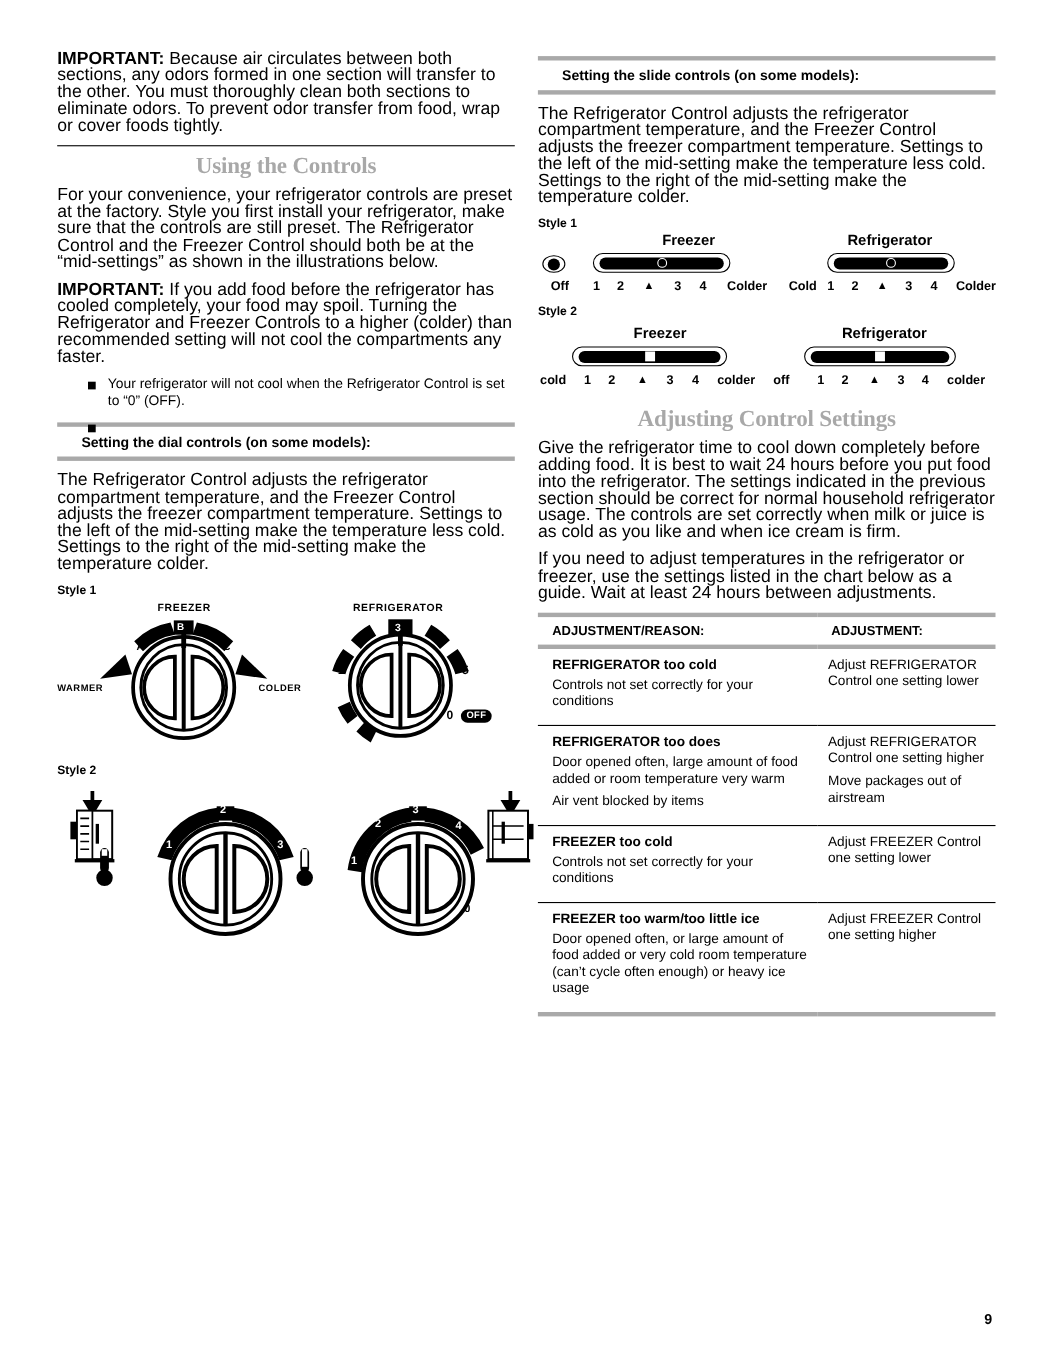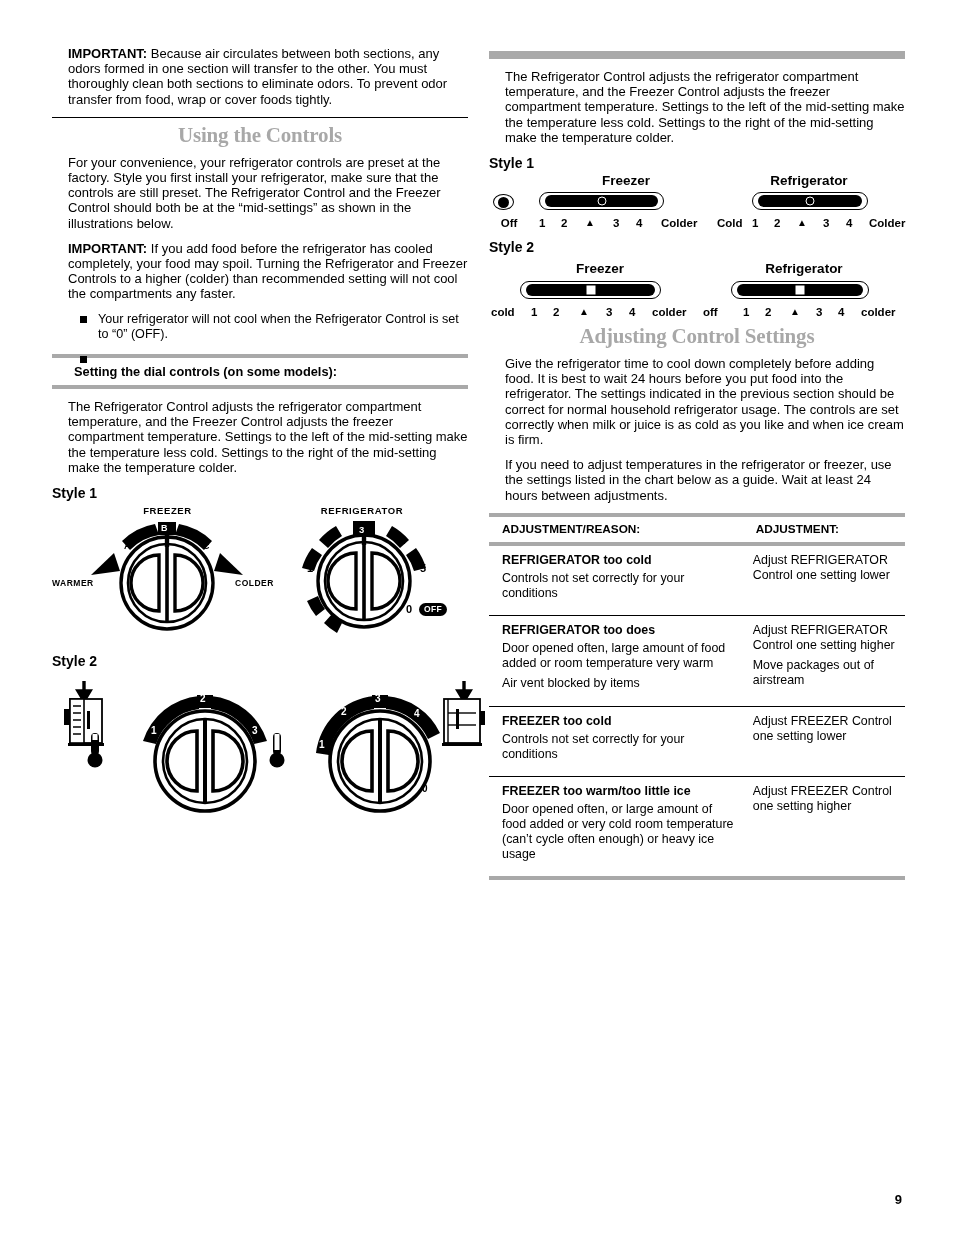--- a/index.html
+++ b/index.html
@@ -11,21 +11,21 @@
     color: #000;
     position: relative;
     overflow: hidden;
   }
   .page { position:absolute; inset:0; }
 
   .col { position:absolute; top:46px; width:416px; }
   .col-left  { left: 52px; }
   .col-right { left: 489px; }
 
-  p { margin: 0 0 10px 16px; font-size: 13px; line-height: 15.2px; }
+  p { margin: 0 0 10px 0; font-size: 16px; line-height: 15.2px; }
   b, .bold { font-weight: bold; }
 
   
   .hr-thin { height:1px; background:#000; margin: 5px 0 6px 0; }
 
   
   .sec-title {
     font-family: "Liberation Serif", serif;
     font-weight: bold;
     font-size: 21px;
@@ -50,21 +50,21 @@
   ul.bullets { list-style:none; margin:0 0 4px 0; padding:0; }
   ul.bullets li {
     position:relative; padding-left: 46px;
     font-size:12.6px; line-height:15.2px; margin-bottom: 9px;
   }
   ul.bullets li .sq {
     position:absolute; left:28px; top:4.5px;
     width:7px; height:7px; background:#000;
   }
 
-  .style-label { font-size:14px; font-weight:bold; margin: 2px 0 4px 0; }
+  .style-label { font-size:11px; font-weight:bold; margin: 2px 0 4px 0; }
 
   
   .dials-row { position:relative; height:132px; margin-top:2px; }
   .dials-row2 { position:relative; height:150px; margin-top:2px; }
   .fig { position:absolute; }
 
   .dial-title {
     position:absolute; width:100%; text-align:center;
     font-size:9.5px; font-weight:bold; letter-spacing:0.6px; top:0;
   }
@@ -321,20 +321,21 @@
         <rect x="46" y="32" width="5" height="14" fill="#000"></rect>
         <rect x="8" y="64" width="40" height="3" fill="#000"></rect>
       </svg>
     </div>
   </div>
 
   <div class="col col-right">
 
     <div class="sub-block" style="margin-top:5px;">
       <div class="bar"></div>
+      <div class="sub-head">Setting the slide controls (on some models):</div>
       <div class="bar"></div>
     </div>
 
     <p>The Refrigerator Control adjusts the refrigerator compartment temperature, and the Freezer Control adjusts the freezer compartment temperature. Settings to the left of the mid-setting make the temperature less cold. Settings to the right of the mid-setting make the temperature colder.</p>
 
     <div class="style-label">Style 1</div>
 
     <div class="slide-group">
 
       <div class="offdot" style="left:4px; top:19px;">
@@ -407,21 +408,21 @@
         <span style="left:2px;">off</span>
         <span style="left:42px;">1</span>
         <span style="left:64px;">2</span>
         <span style="left:89px; font-size:10px;">▲</span>
         <span style="left:115px;">3</span>
         <span style="left:137px;">4</span>
         <span style="left:160px;">colder</span>
       </div>
     </div>
 
-    <div class="sec-title" style="margin-top:6px;">Adjusting Control Settings</div>
+    <div class="sec-title" style="margin-top:16px;">Adjusting Control Settings</div>
 
     <p>Give the refrigerator time to cool down completely before adding food. It is best to wait 24 hours before you put food into the refrigerator. The settings indicated in the previous section should be correct for normal household refrigerator usage. The controls are set correctly when milk or juice is as cold as you like and when ice cream is firm.</p>
     <p>If you need to adjust temperatures in the refrigerator or freezer, use the settings listed in the chart below as a guide. Wait at least 24 hours between adjustments.</p>
 
     <table class="chart">
       <thead>
         <tr class="rule-top rule-head">
           <th style="width:61%;">ADJUSTMENT/REASON:</th>
           <th style="width:39%;">ADJUSTMENT:</th>
         </tr>

